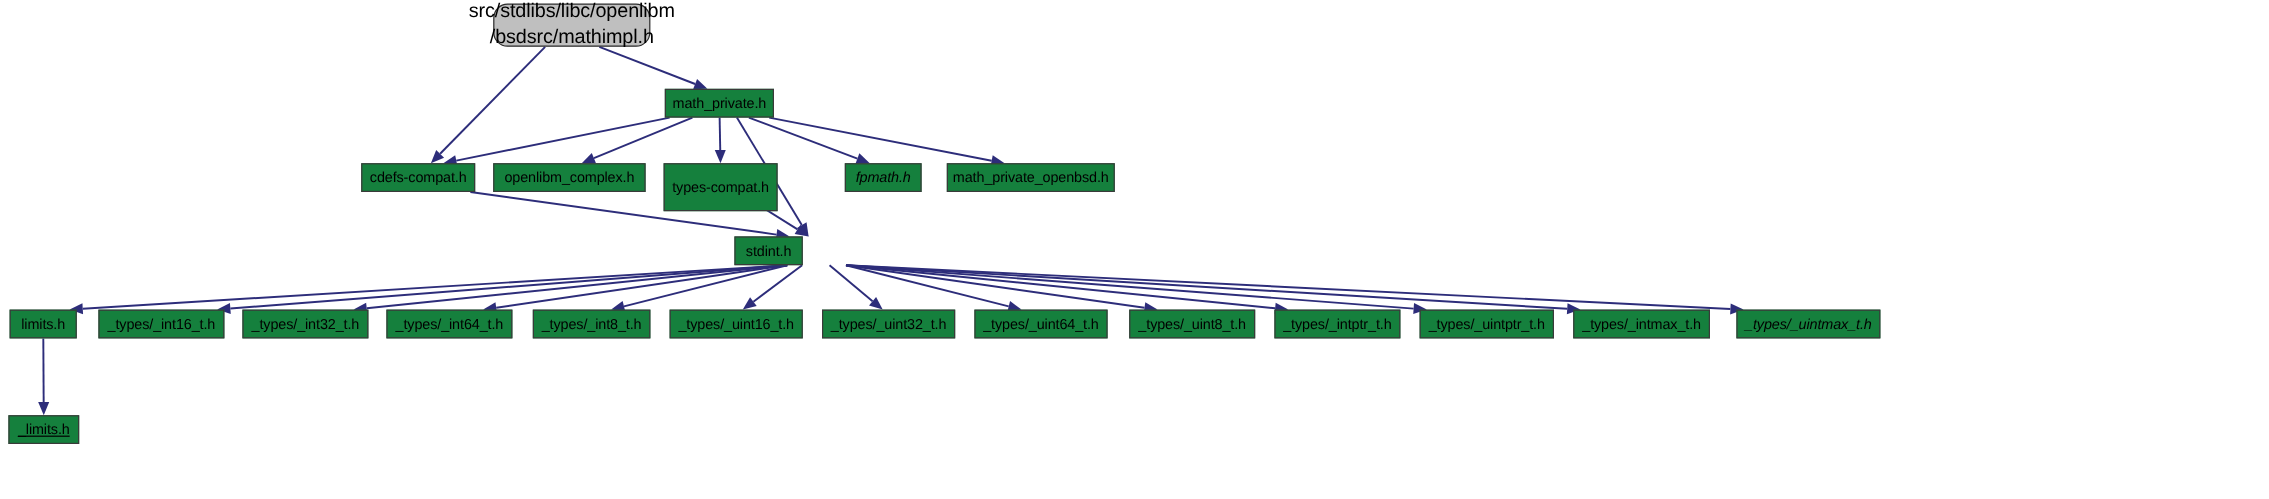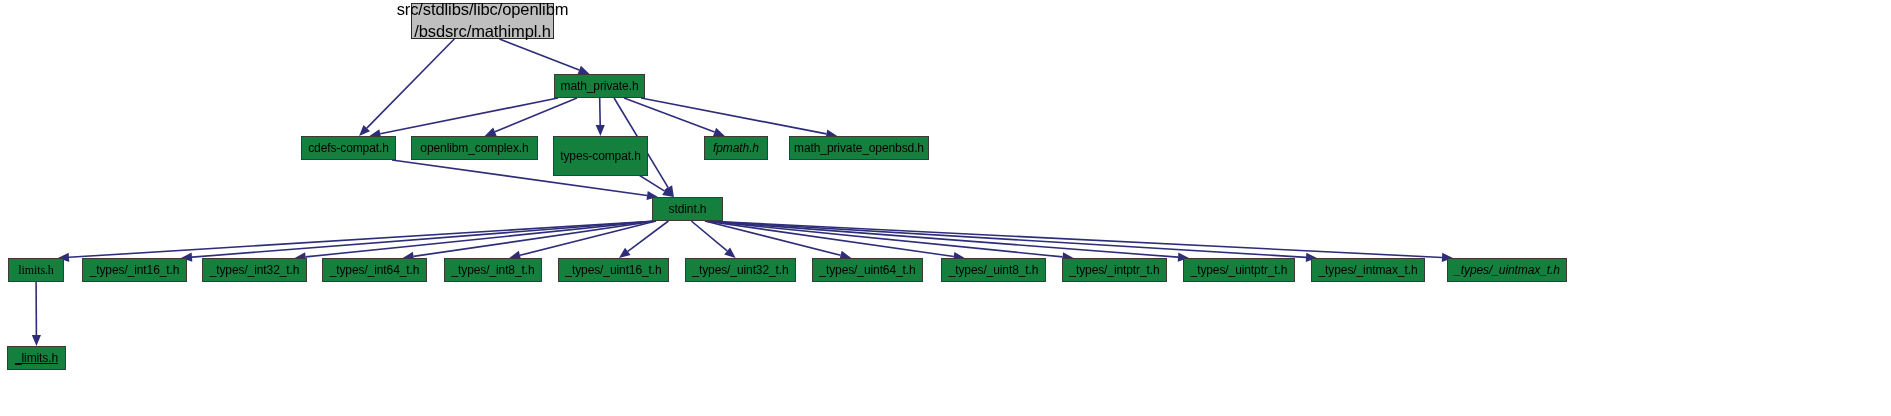--- a/index.html
+++ b/index.html
@@ -104,30 +104,30 @@
       <line x1="705.00" y1="221.00" x2="1178.03" y2="257.16" class="edge-line"></line>
       <polygon points="1189.00,258.00 1177.68,261.75 1178.38,252.57" class="edge-head"></polygon>
       <line x1="705.00" y1="221.00" x2="1306.02" y2="257.34" class="edge-line"></line>
       <polygon points="1317.00,258.00 1305.74,261.93 1306.30,252.74" class="edge-head"></polygon>
       <line x1="705.00" y1="221.00" x2="1442.01" y2="257.46" class="edge-line"></line>
       <polygon points="1453.00,258.00 1441.79,262.05 1442.24,252.86" class="edge-head"></polygon>
       <line x1="36.09" y1="282.00" x2="36.40" y2="335.00" class="edge-line"></line>
       <polygon points="36.46,346.00 31.80,335.03 41.00,334.97" class="edge-head"></polygon>
     </svg>
   <div id="node-layer">
-      <div class="node root-node" style="left: 411px; top: 3px; width: 143px; height: 36px;">src/stdlibs/libc/openlibm
+      <div class="node root-node" style="left: 411px; top: 3px; width: 131px; height: 36px; border-radius: 12px;">src/stdlibs/libc/openlibm
 /bsdsrc/mathimpl.h</div>
       <div class="node" style="left: 554px; top: 74px; width: 91px; height: 24px;">math_private.h</div>
       <div class="node" style="left: 301px; top: 136px; width: 95px; height: 24px;">cdefs-compat.h</div>
       <div class="node" style="left: 411px; top: 136px; width: 127px; height: 24px;">openlibm_complex.h</div>
       <div class="node" style="left: 553px; top: 136px; width: 95px; height: 40px;">types-compat.h</div>
       <div class="node" style="left: 704px; top: 136px; width: 64px; height: 24px; font-style: italic;">fpmath.h</div>
       <div class="node" style="left: 789px; top: 136px; width: 140px; height: 24px; text-align: right;">math_private_openbsd.h</div>
-      <div class="node" style="left: 652px; top: 197px; width: 71px; height: 24px;">stdint.h</div>
-      <div class="node" style="left: 8px; top: 258px; width: 56px; height: 24px; font-family: Liberation Serif, serif;">limits.h</div>
+      <div class="node" style="left: 612px; top: 197px; width: 57px; height: 24px;">stdint.h</div>
+      <div class="node" style="left: 8px; top: 258px; width: 56px; height: 24px;">limits.h</div>
       <div class="node" style="left: 82px; top: 258px; width: 105px; height: 24px;">_types/_int16_t.h</div>
       <div class="node" style="left: 202px; top: 258px; width: 105px; height: 24px;">_types/_int32_t.h</div>
       <div class="node" style="left: 322px; top: 258px; width: 105px; height: 24px;">_types/_int64_t.h</div>
       <div class="node" style="left: 444px; top: 258px; width: 98px; height: 24px;">_types/_int8_t.h</div>
       <div class="node" style="left: 558px; top: 258px; width: 111px; height: 24px;">_types/_uint16_t.h</div>
       <div class="node" style="left: 685px; top: 258px; width: 111px; height: 24px;">_types/_uint32_t.h</div>
       <div class="node" style="left: 812px; top: 258px; width: 111px; height: 24px;">_types/_uint64_t.h</div>
       <div class="node" style="left: 941px; top: 258px; width: 105px; height: 24px;">_types/_uint8_t.h</div>
       <div class="node" style="left: 1062px; top: 258px; width: 105px; height: 24px;">_types/_intptr_t.h</div>
       <div class="node" style="left: 1183px; top: 258px; width: 112px; height: 24px;">_types/_uintptr_t.h</div>

